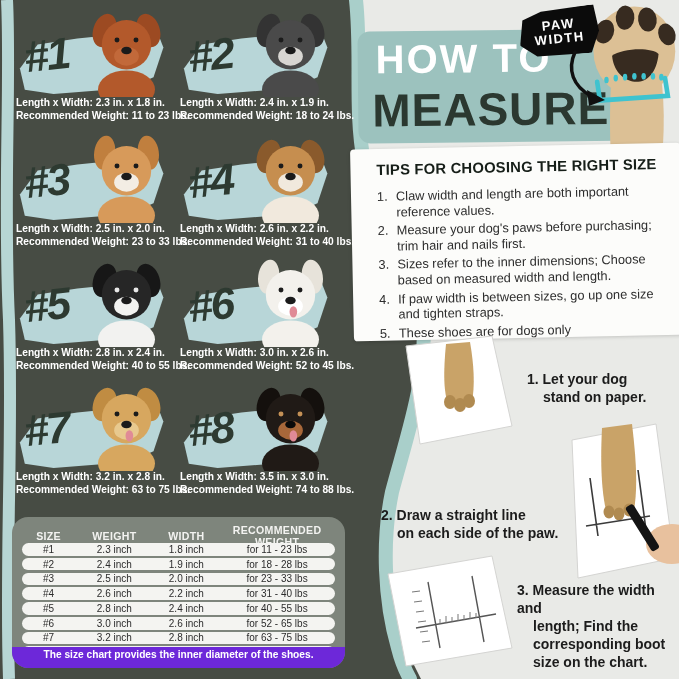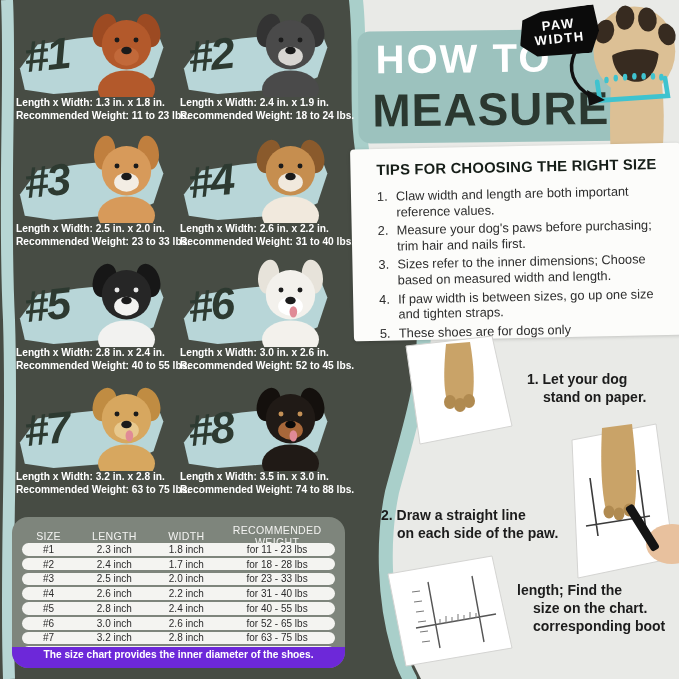--- a/index.html
+++ b/index.html
@@ -42,21 +42,21 @@
   .size-num{position:absolute;left:10px;top:20px;font-size:44px;font-weight:800;font-style:italic;
     color:#2d3a31;transform:rotate(-6deg);letter-spacing:-2px;}
   .dog-svg{position:absolute;right:6px;top:-8px;width:95px;height:95px;}
   .dims,.wt{position:absolute;left:2px;white-space:nowrap;font-weight:700;
     font-size:10.2px;color:#fff;}
   .dims{top:87px;} .wt{top:100px;}
   
   .size-table{position:absolute;left:12px;top:517px;width:333px;height:151px;background:#7e857c;
     border-radius:16px;box-sizing:border-box;padding:7px 10px 0;}
   .thead{display:grid;grid-template-columns:17% 25% 21% 37%;height:19px;align-items:center;
-    text-align:center;color:#f3f3f1;font-weight:400;font-size:10.6px;letter-spacing:.3px;}
+    text-align:center;color:#f3f3f1;font-weight:700;font-size:10.6px;letter-spacing:.3px;}
   .trow{display:grid;grid-template-columns:17% 25% 21% 37%;background:#f4f4f1;border-radius:9px;
     height:12.6px;margin-bottom:2.2px;align-items:center;text-align:center;
     font-size:10px;color:#2c2c2c;}
   .tfoot{position:absolute;left:0;right:0;bottom:0;height:21px;background:#6d28d9;
     border-radius:0 0 16px 16px;color:#fff;font-size:10.2px;font-weight:700;
     text-align:center;line-height:15px;}
 </style>
 </head>
 <body>
 
@@ -77,21 +77,21 @@
         <ellipse cx="27" cy="30" rx="12" ry="18" fill="#9c4a22" transform="rotate(18 27 30)"></ellipse>
         <ellipse cx="73" cy="30" rx="12" ry="18" fill="#9c4a22" transform="rotate(-18 73 30)"></ellipse>
         <circle cx="50" cy="45" r="26" fill="#b3592b"></circle>
         <ellipse cx="50" cy="92" rx="30" ry="20" fill="#b3592b"></ellipse>
         <ellipse cx="50" cy="57" rx="13" ry="10" fill="#c2693a"></ellipse>
         <ellipse cx="50" cy="51" rx="5.5" ry="4" fill="#1b1b1b"></ellipse>
         <circle cx="40" cy="40" r="2.6" fill="#1b1b1b"></circle>
         <circle cx="60" cy="40" r="2.6" fill="#1b1b1b"></circle>
       </svg>
     <div class="size-num">#1</div>
-    <div class="dims">Length x Width: 1.3 in. x 1.8 in.</div>
+    <div class="dims">Length x Width: 2.3 in. x 1.8 in.</div>
     <div class="wt">Recommended Weight: 11 to 23 lbs.</div>
   </div>
 
   <div class="cell" style="left:178px;top:10px">
     <svg class="badge-svg" viewBox="0 0 160 64" preserveAspectRatio="none">
         <polygon points="6,34 26,10 68,6 152,2 158,20 146,50 120,60 40,62 10,56" fill="#b8d6d8"></polygon>
       </svg>
     <svg class="dog-svg" viewBox="0 0 100 100">
         <ellipse cx="27" cy="30" rx="12" ry="18" fill="#333333" transform="rotate(18 27 30)"></ellipse>
         <ellipse cx="73" cy="30" rx="12" ry="18" fill="#333333" transform="rotate(-18 73 30)"></ellipse>
@@ -220,34 +220,34 @@
         <circle cx="60" cy="40" r="2.6" fill="#c49156"></circle>
       </svg>
     <div class="size-num">#8</div>
     <div class="dims">Length x Width: 3.5 in. x 3.0 in.</div>
     <div class="wt">Recommended Weight: 74 to 88 lbs.</div>
   </div>
 
   <div class="size-table">
     <div class="thead">
       <span>SIZE</span>
-      <span>LENGTH</span>
+      <span>WEIGHT</span>
       <span>WIDTH</span>
       <span>RECOMMENDED WEIGHT</span>
     </div>
     <div class="trow">
         <span>#1</span>
         <span>2.3 inch</span>
         <span>1.8 inch</span>
         <span>for 11 - 23 lbs</span>
       </div>
     <div class="trow">
         <span>#2</span>
         <span>2.4 inch</span>
-        <span>1.7 inch</span>
+        <span>1.9 inch</span>
         <span>for 18 - 28 lbs</span>
       </div>
     <div class="trow">
         <span>#3</span>
         <span>2.5 inch</span>
         <span>2.0 inch</span>
         <span>for 23 - 33 lbs</span>
       </div>
     <div class="trow">
         <span>#4</span>
@@ -355,18 +355,19 @@
 
   <svg class="step-img" style="left:376px;top:548px;width:148px;height:124px" viewBox="0 0 148 124">
     <polygon points="12,26 116,8 136,100 30,118" fill="#ffffff" stroke="#d4d4d2" stroke-width="1"></polygon>
     <path d="M52,34 L64,100 M96,28 L108,94 M40,80 L120,66" stroke="#555" stroke-width="1.4" fill="none"></path>
     <g stroke="#777" stroke-width="1">
       <path d="M64,76 l0,-5 M70,75 l0,-7 M76,74 l0,-5 M82,73 l0,-7 M88,72 l0,-5 M94,71 l0,-7 M100,70 l0,-5"></path>
       <path d="M36,44 l8,-1 M38,54 l8,-1 M40,64 l8,-1 M42,74 l8,-1 M44,84 l8,-1 M46,94 l8,-1"></path>
     </g>
   </svg>
   <div class="step-text" style="left:517px;top:581px">
+    <div>3. Measure the width and</div>
     <div>length; Find the</div>
+    <div>corresponding boot</div>
     <div>size on the chart.</div>
-    <div>corresponding boot</div>
   </div>
 
 </div>
 
 </body></html>

